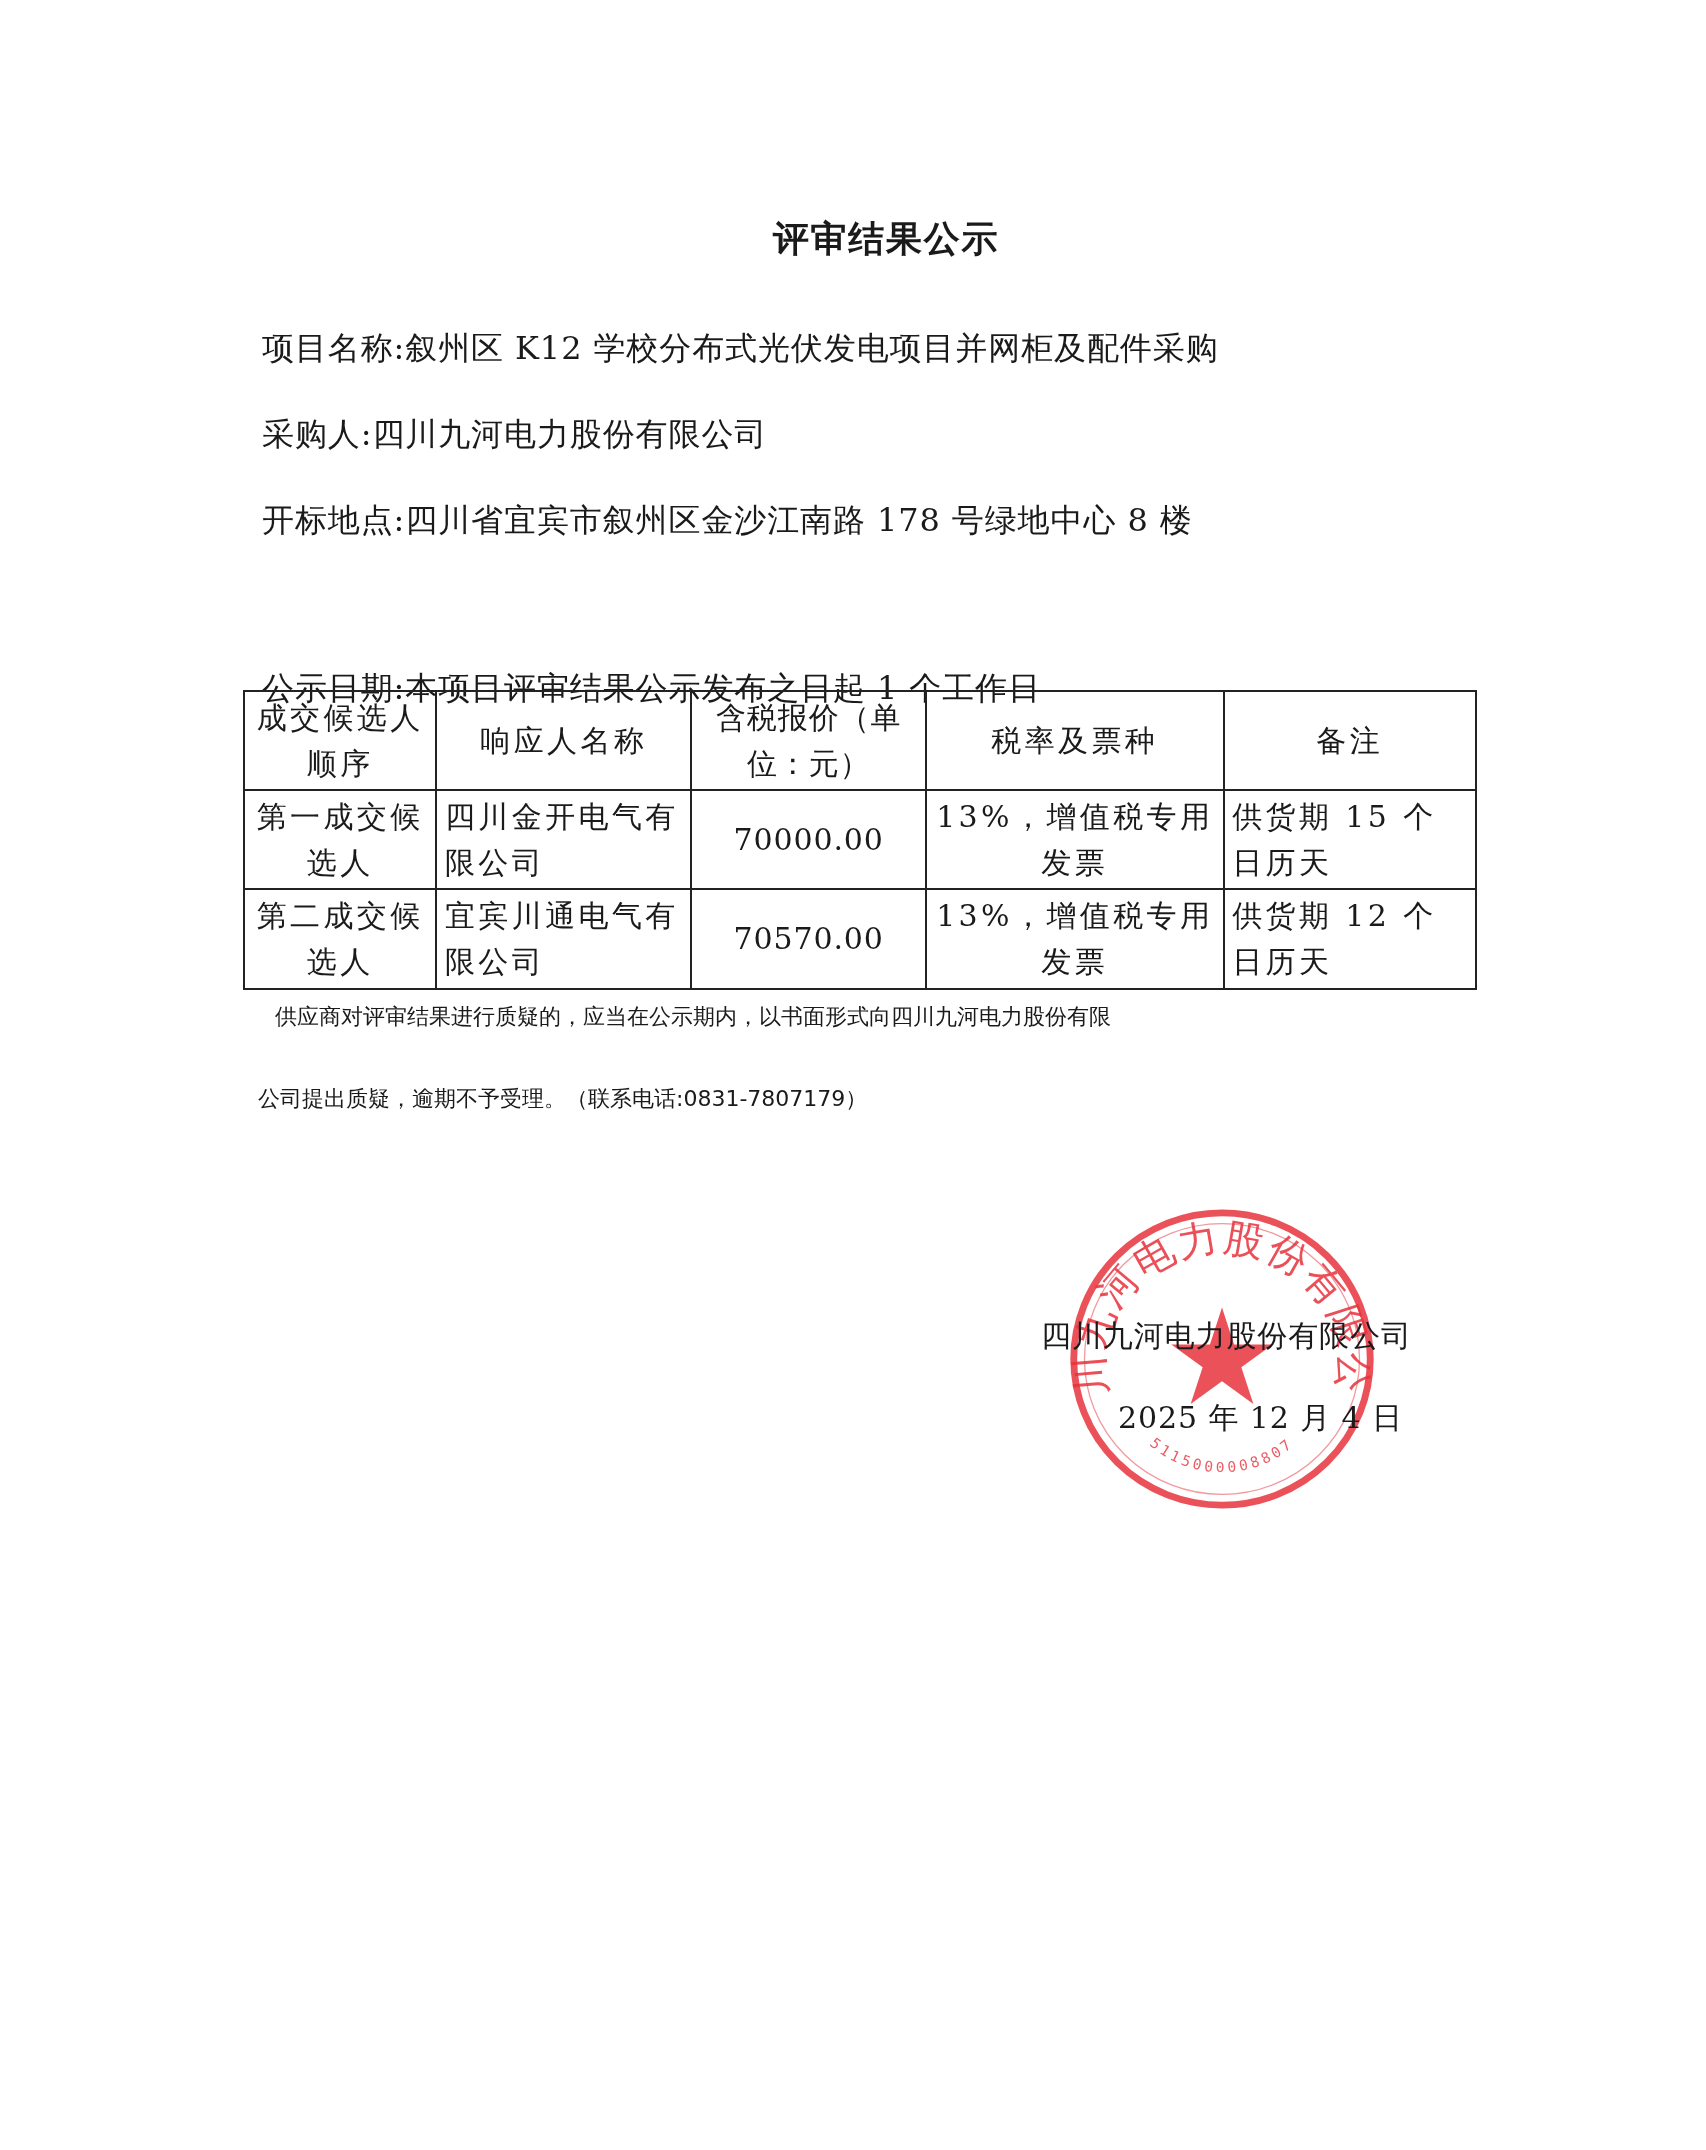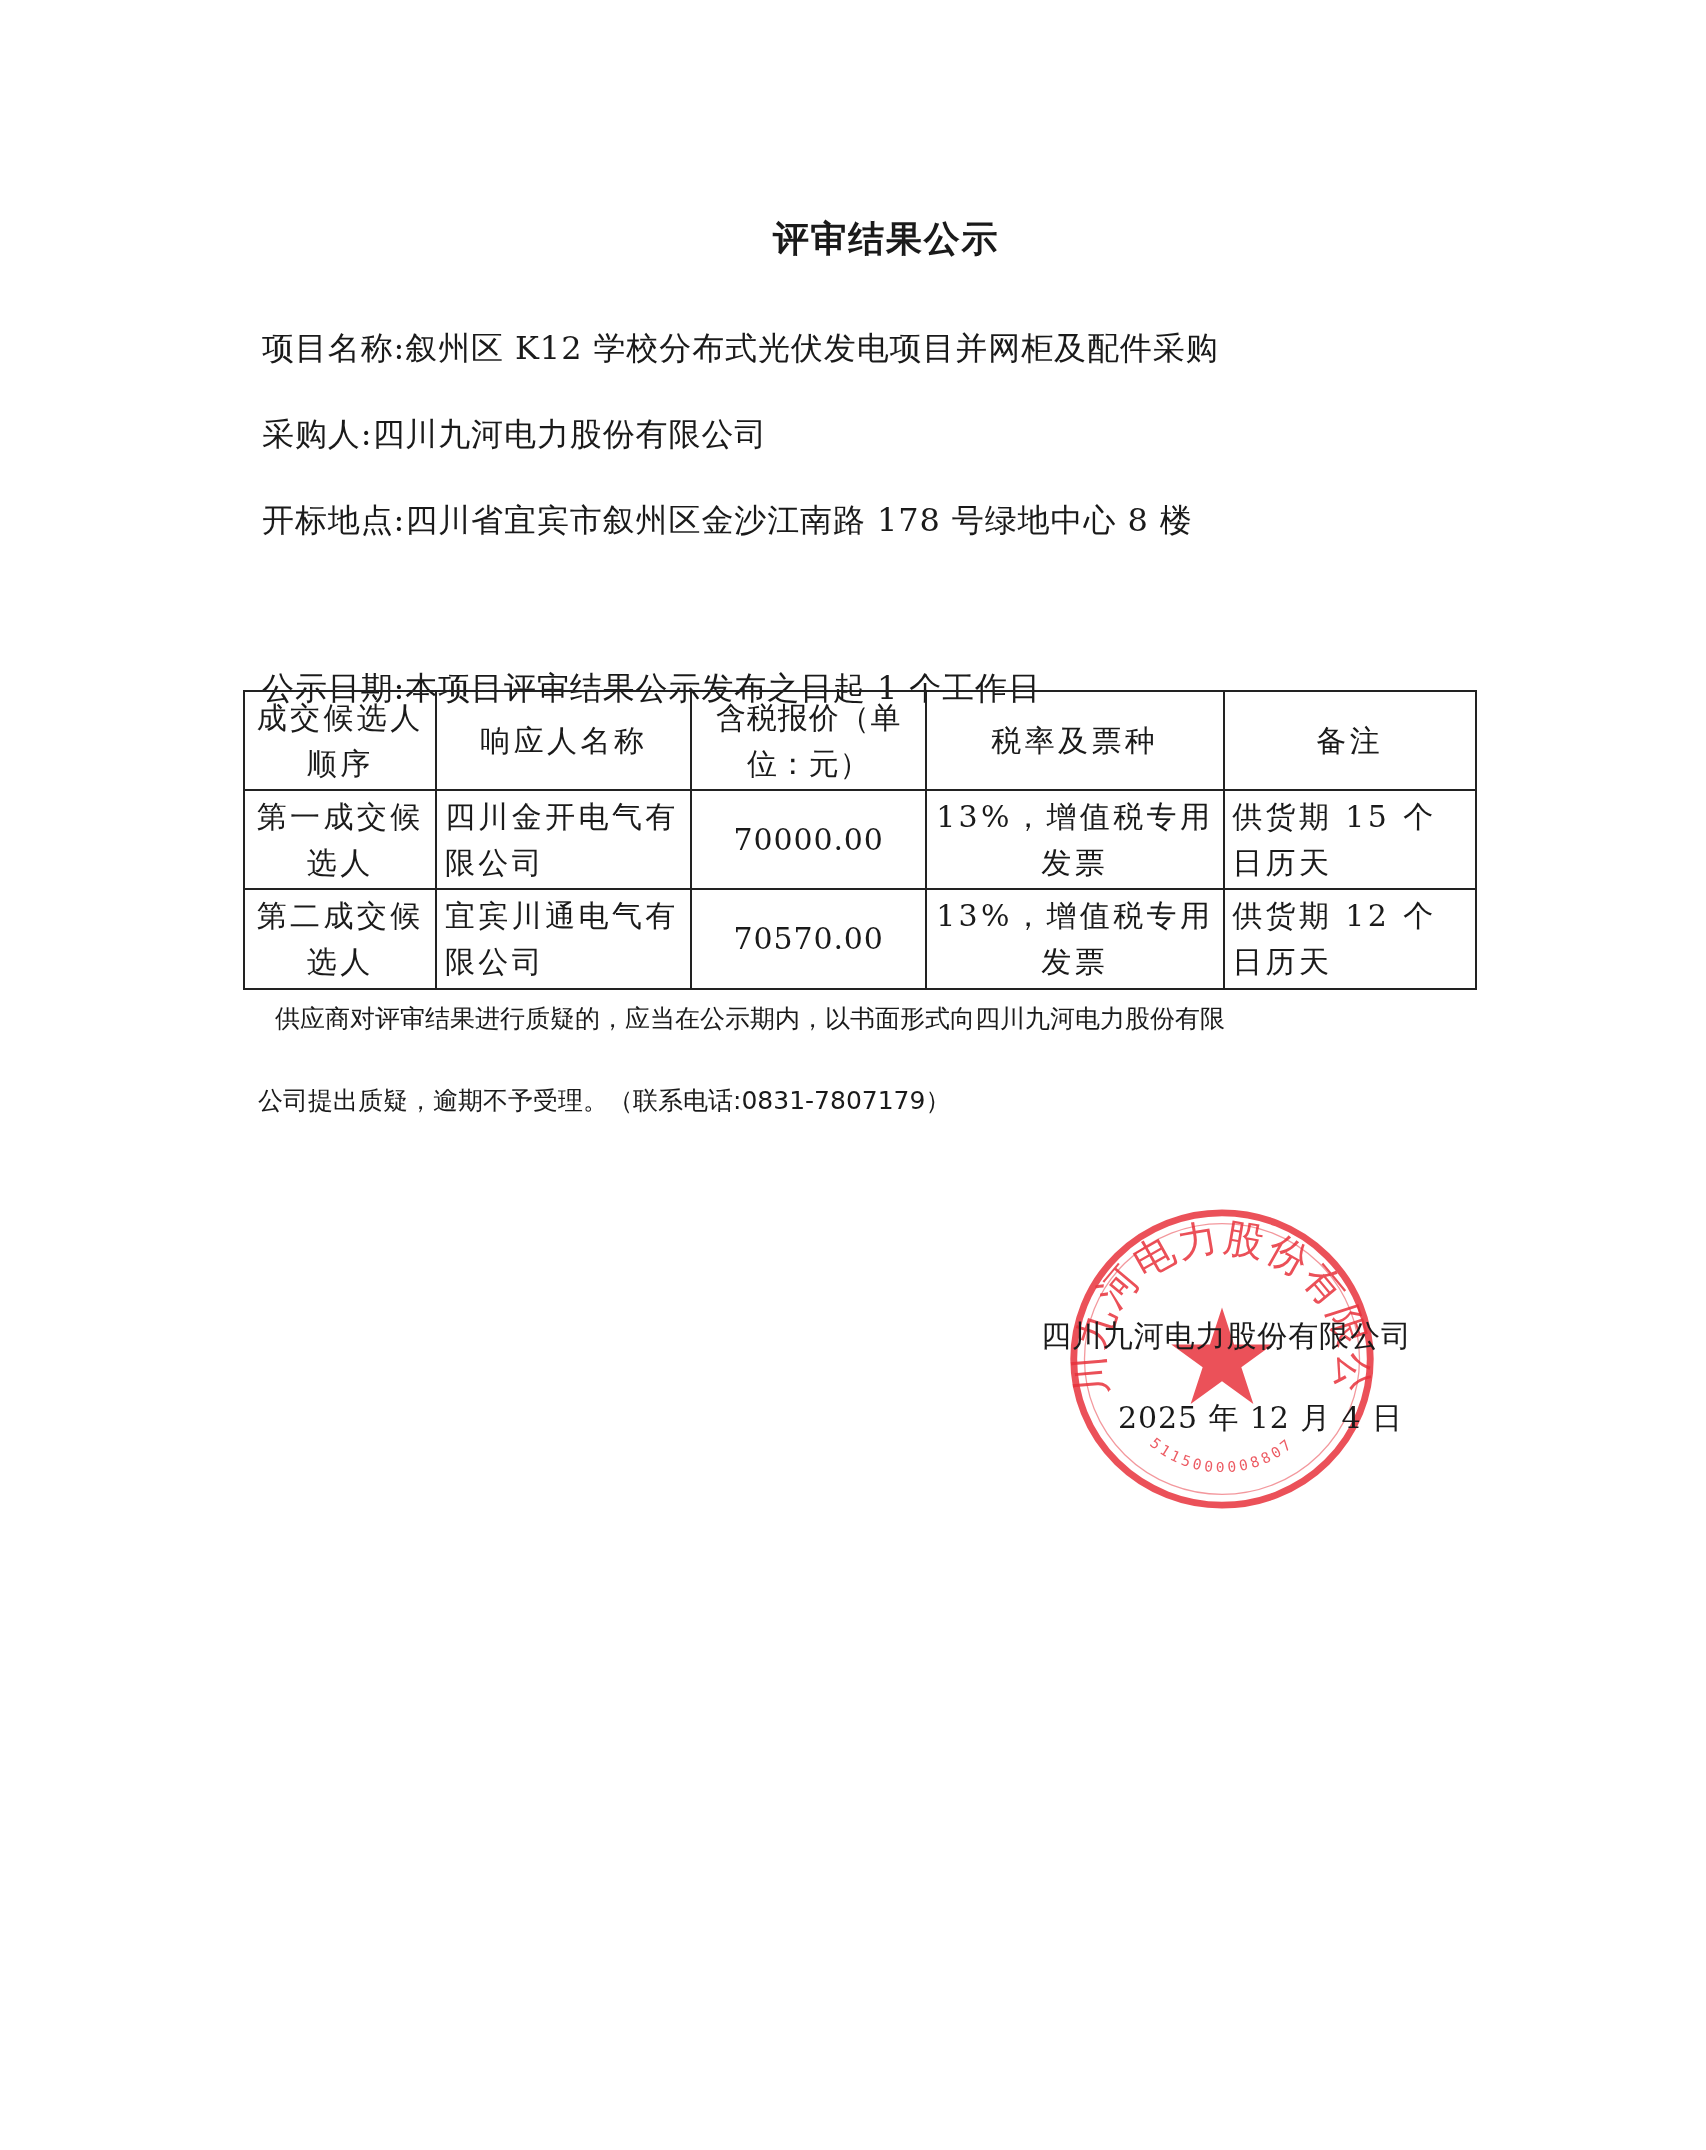--- a/index.html
+++ b/index.html
@@ -65,21 +65,21 @@
     table.results td { height: 91px; }
     .col-order { width: 189px; text-align: center; }
     .col-name { width: 258px; text-align: left; margin-top: 47px; }
     .col-price { width: 224px; text-align: center; letter-spacing: 0.9px; }
     .col-tax { width: 297px; text-align: center; }
     .col-note { width: 254px; text-align: left; }
 
     .para {
       position: absolute;
       font-family: "DejaVu Sans", "Liberation Sans", sans-serif;
-      font-size: 25px;
+      font-size: 22px;
       white-space: nowrap;
     }
     .para.p1 { left: 275px; top: 1002px; }
     .para.p2 { left: 258px; top: 1084px; }
 
     .signature {
       position: absolute;
       font-size: 30px;
       white-space: nowrap;
       letter-spacing: 0.9px;

